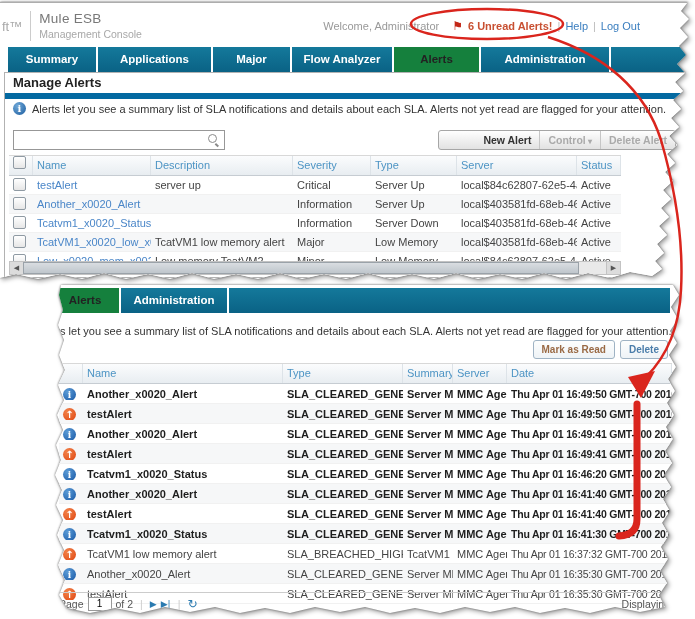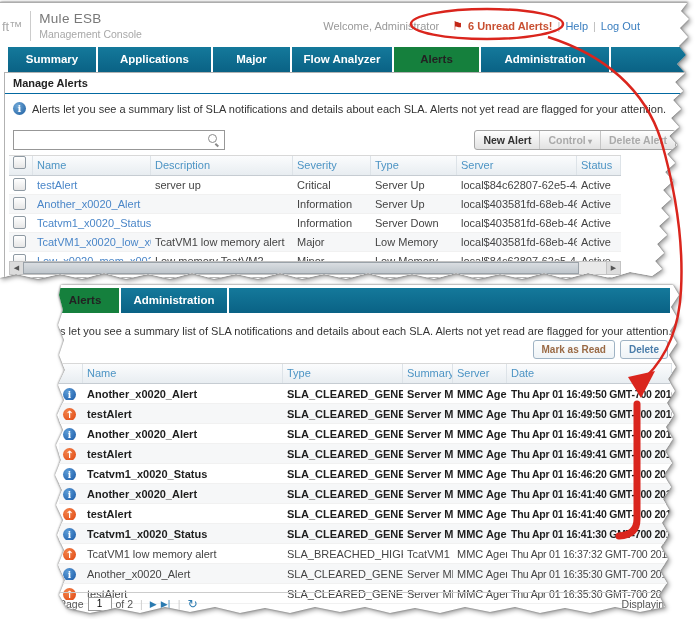--- a/index.html
+++ b/index.html
@@ -32,30 +32,30 @@
   .hlink{color:#3a7ebf;text-decoration:none;cursor:pointer;}
   
   .tabbar{position:absolute;left:0;top:45px;right:0;height:25px;display:flex;gap:2px;padding-left:8px;}
   .tabbar2{position:absolute;left:-4px;top:5px;right:10px;height:25px;display:flex;gap:2px;}
   .tab{background:linear-gradient(#14799b,#0a6285);color:#fff;font-weight:bold;font-size:11.5px;line-height:25px;text-align:center;cursor:pointer;overflow:hidden;white-space:nowrap;}
   .tab.active{background:#15803d;color:#222;}
   .tb1{width:88px}.tb2{width:113px}.tb3{width:77px}.tb4{width:100px}.tb5{width:85px}.tb6{width:128px}.tbf{flex:1}
   .tabA{width:68px}.tabB{width:106px}.tbf2{flex:1}
   
   .cbox{position:absolute;left:4px;top:70px;width:679px;height:204px;border:1px solid #b2b2b2;background:#fff;}
-  .ptitle{height:20px;line-height:20px;padding:0 8px;font-weight:bold;font-size:11px;color:#222;border-bottom:1px solid #0369a1;}
+  .ptitle{height:20px;line-height:20px;padding:0 8px;font-weight:bold;font-size:13px;color:#222;border-bottom:6px solid #0369a1;}
   .inforow{position:absolute;left:8px;top:29px;display:flex;gap:6px;align-items:center;font-size:11px;color:#333;white-space:nowrap;}
   .iico{width:13px;height:13px;border-radius:50%;background:radial-gradient(circle at 35% 30%,#6fa8d8,#1c5c9e);flex:0 0 13px;position:relative;}
   .iico::before{content:"i";position:absolute;inset:0;color:#fff;font:bold 10px/13px "DejaVu Serif",serif;text-align:center;}
   .controls{position:absolute;left:0;top:56px;right:0;height:24px;}
   .searchwrap{position:absolute;left:8px;top:1px;width:212px;height:20px;}
   .searchin{width:100%;height:100%;border:1px solid #979797;box-sizing:border-box;padding:0 20px 0 4px;font-size:11px;outline:none;}
   .mag{position:absolute;right:8px;top:4px;width:7px;height:7px;border:1.5px solid #8a8a8a;border-radius:50%;cursor:pointer;}
   .mag::after{content:"";position:absolute;left:7px;top:8px;width:4px;height:1.5px;background:#8a8a8a;transform:rotate(42deg);transform-origin:0 0;}
-  .btngroup{position:absolute;right:8px;top:1px;display:inline-flex;border:1px solid #a6a6a6;border-radius:3px;background:linear-gradient(#fefefe,#e2e2e2);overflow:hidden;}
+  .btngroup{position:absolute;right:8px;top:1px;display:inline-flex;border:1px solid #a6a6a6;border-radius:3px;background:linear-gradient(#fefefe,#e2e2e2);overflow:hidden;padding-left:36px;}
   .tbtn{border:none;background:transparent;font:bold 10.5px "Liberation Sans",sans-serif;padding:3px 8px;border-left:1px solid #c6c6c6;cursor:pointer;white-space:nowrap;}
   .tbtn:first-child{border-left:none;}
   .tbtn.on{color:#333;}
   .tbtn.off{color:#aaa;}
   .ctl::after{content:" ▾";font-size:8px;}
   
   .thead{display:flex;height:19px;align-items:center;background:linear-gradient(#fbfcfd,#e8edf1);border-top:1px solid #d8d8d8;border-bottom:1px solid #c6ccd2;color:#4d94c4;font-size:11px;justify-content:space-between;}
   .thead .c,.thead .c2{border-right:1px solid #dde3e8;height:19px;line-height:19px;box-sizing:border-box;}
   .c,.c2{padding-left:4px;box-sizing:border-box;overflow:hidden;white-space:nowrap;}
   

